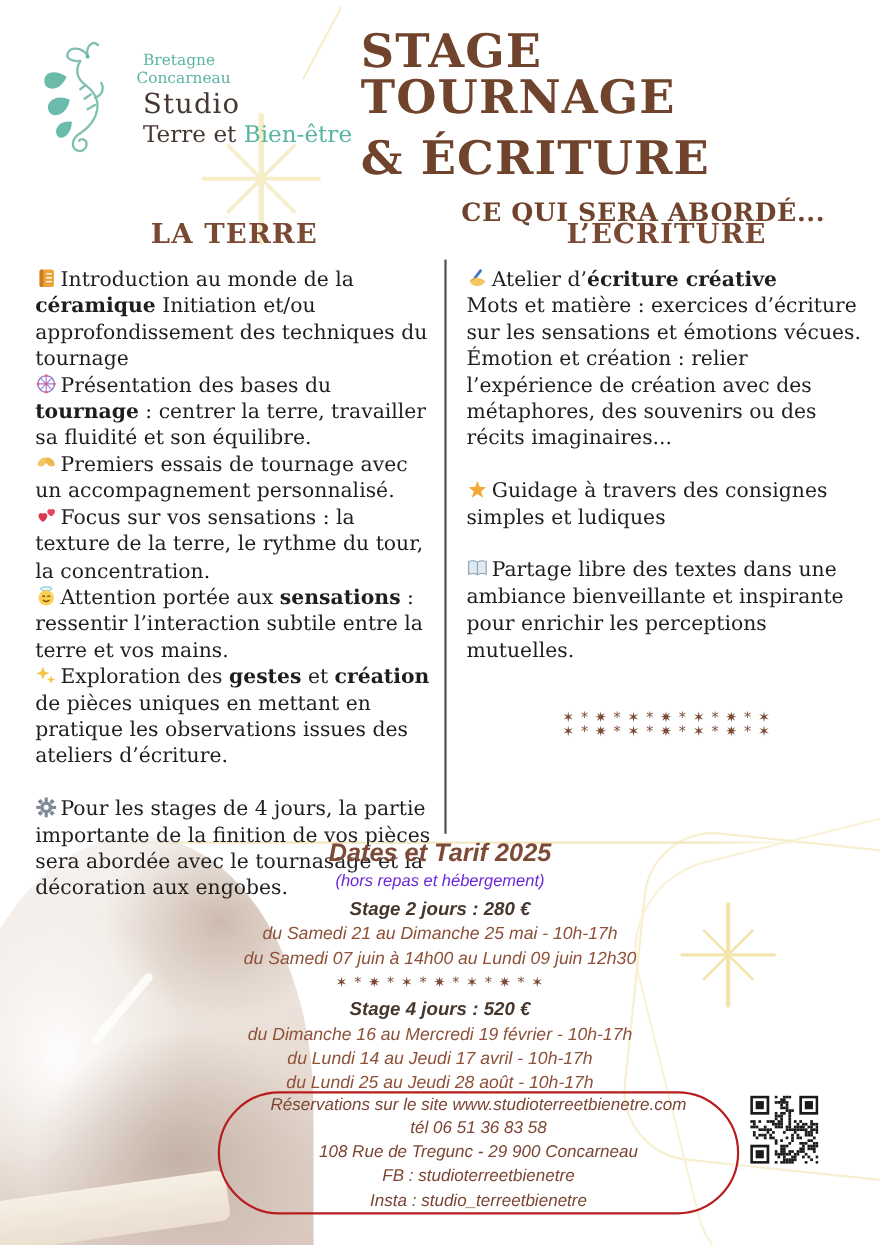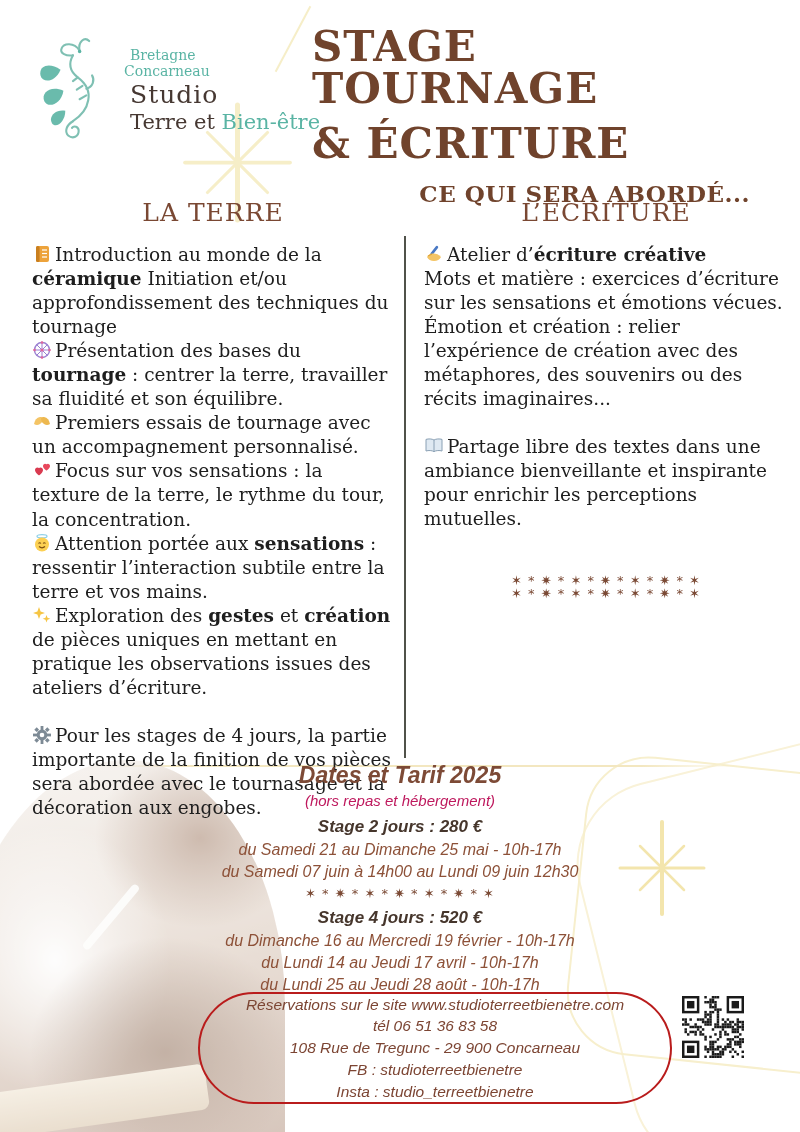--- a/index.html
+++ b/index.html
@@ -24,42 +24,42 @@
   .sparkle{position:absolute;z-index:0;}
   
   .logo{position:absolute;left:30px;top:20px;width:270px;height:130px;z-index:2;}
   .logo-region{position:absolute;left:100px;top:28px;color:#5ab4a4;font-size:14px;line-height:1.12;}
   .logo-region .l2{margin-left:-6px;}
   .logo-studio{position:absolute;left:100px;top:60px;font-size:25px;color:#463832;letter-spacing:1px;}
   .logo-terre{position:absolute;left:100px;top:90px;font-size:21px;color:#463832;white-space:nowrap;}
   .teal{color:#5ab4a4;}
   
   .titleblock{position:absolute;left:312px;top:26px;width:438px;color:#70432c;z-index:2;}
-  .title-l1,.title-l2{font-weight:700;font-size:42px;letter-spacing:1px;line-height:1.0;}
+  .title-l1,.title-l2{font-weight:700;font-size:42px;letter-spacing:1px;line-height:1.0;margin-left:16px;}
   .title-l2{margin-top:13px;}
   .subtitle{margin-top:15px;text-align:right;font-weight:700;font-size:23px;letter-spacing:.5px;}
   
   .divider{position:absolute;left:404px;top:236px;width:2px;height:522px;background:#50524a;z-index:2;}
   .col{position:absolute;top:198px;z-index:2;color:#1e1e1e;}
   .col-left{left:32px;width:362px;}
   .col-right{left:424px;width:364px;}
-  .col h2{font-size:25px;text-align:center;color:#7a4833;margin:0 0 16px 0;letter-spacing:1px;font-weight:400;}
+  .col h2{font-size:25px;text-align:center;color:#7a4833;margin:0 0 16px 0;letter-spacing:1px;font-weight:700;}
   .col p{margin:0;font-size:18.5px;line-height:1.3;}
   .gap-md{margin-top:24px !important;}
   .ic{width:20px;height:20px;vertical-align:-3px;margin-right:3px;display:inline-block;}
   .stars{color:#7b4a35;font-size:13px;letter-spacing:1px;text-align:center;
          font-family:"DejaVu Sans",sans-serif;line-height:1;}
   .note{margin-top:42px;text-align:center;}
   .note-text{font-weight:700;font-size:17px;line-height:1.42;width:345px;margin:7px auto;}
   .note .stars{margin:0 auto;}
   
   .dates{position:absolute;left:100px;top:762px;width:600px;text-align:center;z-index:2;
          font-family:"Liberation Sans",sans-serif;font-style:italic;}
   .dates-title{font-size:23px;font-weight:700;color:#7d4a36;}
-  .dates-sub{font-size:15px;color:#be185d;margin-top:3px;}
+  .dates-sub{font-size:15px;color:#6d28d9;margin-top:3px;}
   .stage-label{font-size:17px;font-weight:700;color:#46362c;margin-top:8px;}
   .date-line{font-size:16px;color:#8d5138;margin-top:4px;}
   .dates .stars{margin-top:6px;font-style:normal;}
   
   .contact{position:absolute;left:198px;top:992px;width:474px;height:112px;z-index:2;
            border:2px solid #b91c1c;border-radius:58px;box-sizing:border-box;
            display:flex;flex-direction:column;justify-content:center;text-align:center;
            font-family:"Liberation Sans",sans-serif;font-style:italic;color:#7c4533;}
   .contact-line{font-size:15.5px;line-height:1.4;}
   .qr{position:absolute;left:682px;top:996px;width:62px;height:62px;z-index:2;}
@@ -194,20 +194,23 @@
 
   <div class="col col-right">
     <h2>L’ÉCRITURE</h2>
     <p><svg class="ic" viewBox="0 0 20 20">
           <rect x="9" y="1" width="2.6" height="11" rx="1.2" transform="rotate(38 10.3 6.5)" fill="#4a79c4"></rect>
           <path d="M3 13 q2-4 7-3.4 q5 .6 7 3.4 q-2 4-7 4 q-5 0-7-4z" fill="#f4c465"></path>
           <path d="M4 12 l4-2" stroke="#d99e33" stroke-width="1"></path>
         </svg><span>Atelier d’<b>écriture créative</b></span></p>
     <p>Mots et matière : exercices d’écriture sur les sensations et émotions vécues.</p>
     <p>Émotion et création : relier l’expérience de création avec des métaphores, des souvenirs ou des récits imaginaires...</p>
+    <p class="gap-md"><svg class="ic" viewBox="0 0 20 20">
+          <path d="M10 2 L12 7.6 L18 8 L13.4 11.6 L15 17.4 L10 14 L5 17.4 L6.6 11.6 L2 8 L8 7.6z" fill="#f5a93b"></path>
+        </svg><span>Guidage à travers des consignes simples et ludiques</span></p>
     <p class="gap-md"><svg class="ic" viewBox="0 0 20 20">
           <path d="M10 4 C8 2.8 4.5 2.6 2 3.4 L2 15 C4.5 14.2 8 14.4 10 15.6 C12 14.4 15.5 14.2 18 15 L18 3.4 C15.5 2.6 12 2.8 10 4z" fill="#dfe9f2" stroke="#8aa0b4" stroke-width="1"></path>
           <line x1="10" y1="4" x2="10" y2="15.6" stroke="#8aa0b4" stroke-width="1"></line>
         </svg><span>Partage libre des textes dans une ambiance bienveillante et inspirante pour enrichir les perceptions mutuelles.</span></p>
     <div class="note">
       <div class="stars">✶ * ✷ * ✶ * ✷ * ✶ * ✷ * ✶</div>
       <div class="stars">✶ * ✷ * ✶ * ✷ * ✶ * ✷ * ✶</div>
     </div>
   </div>
 

